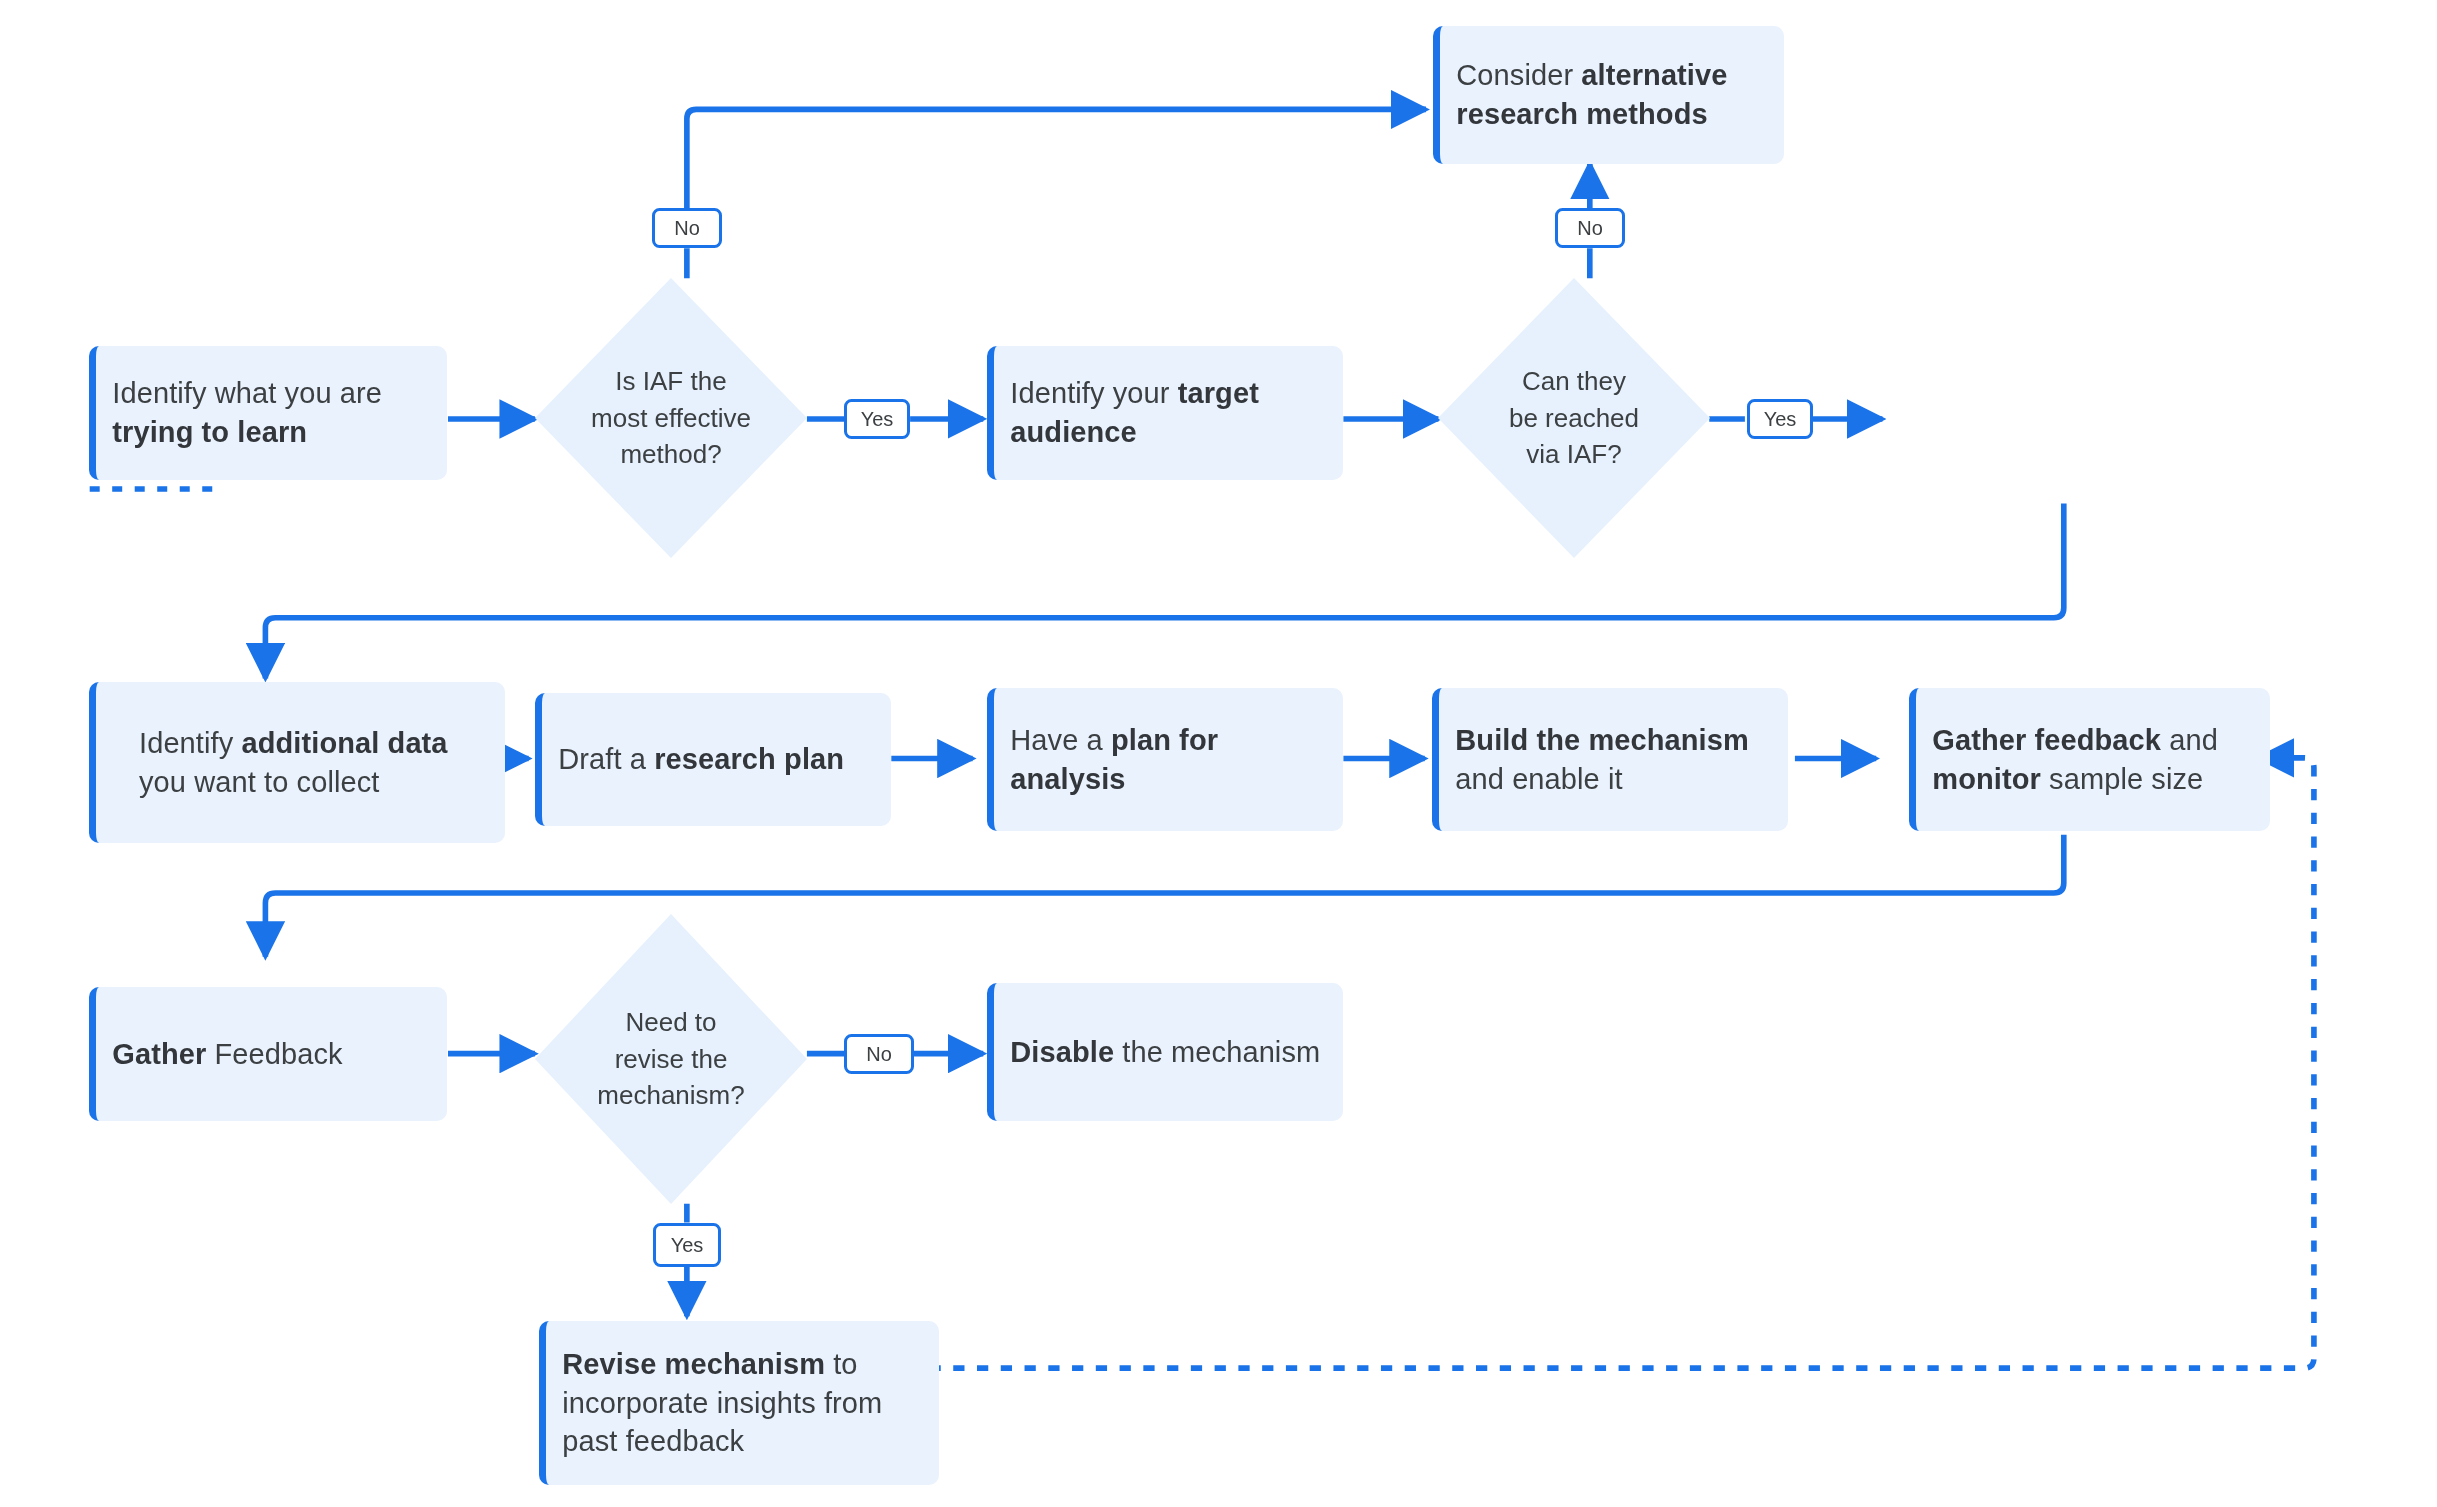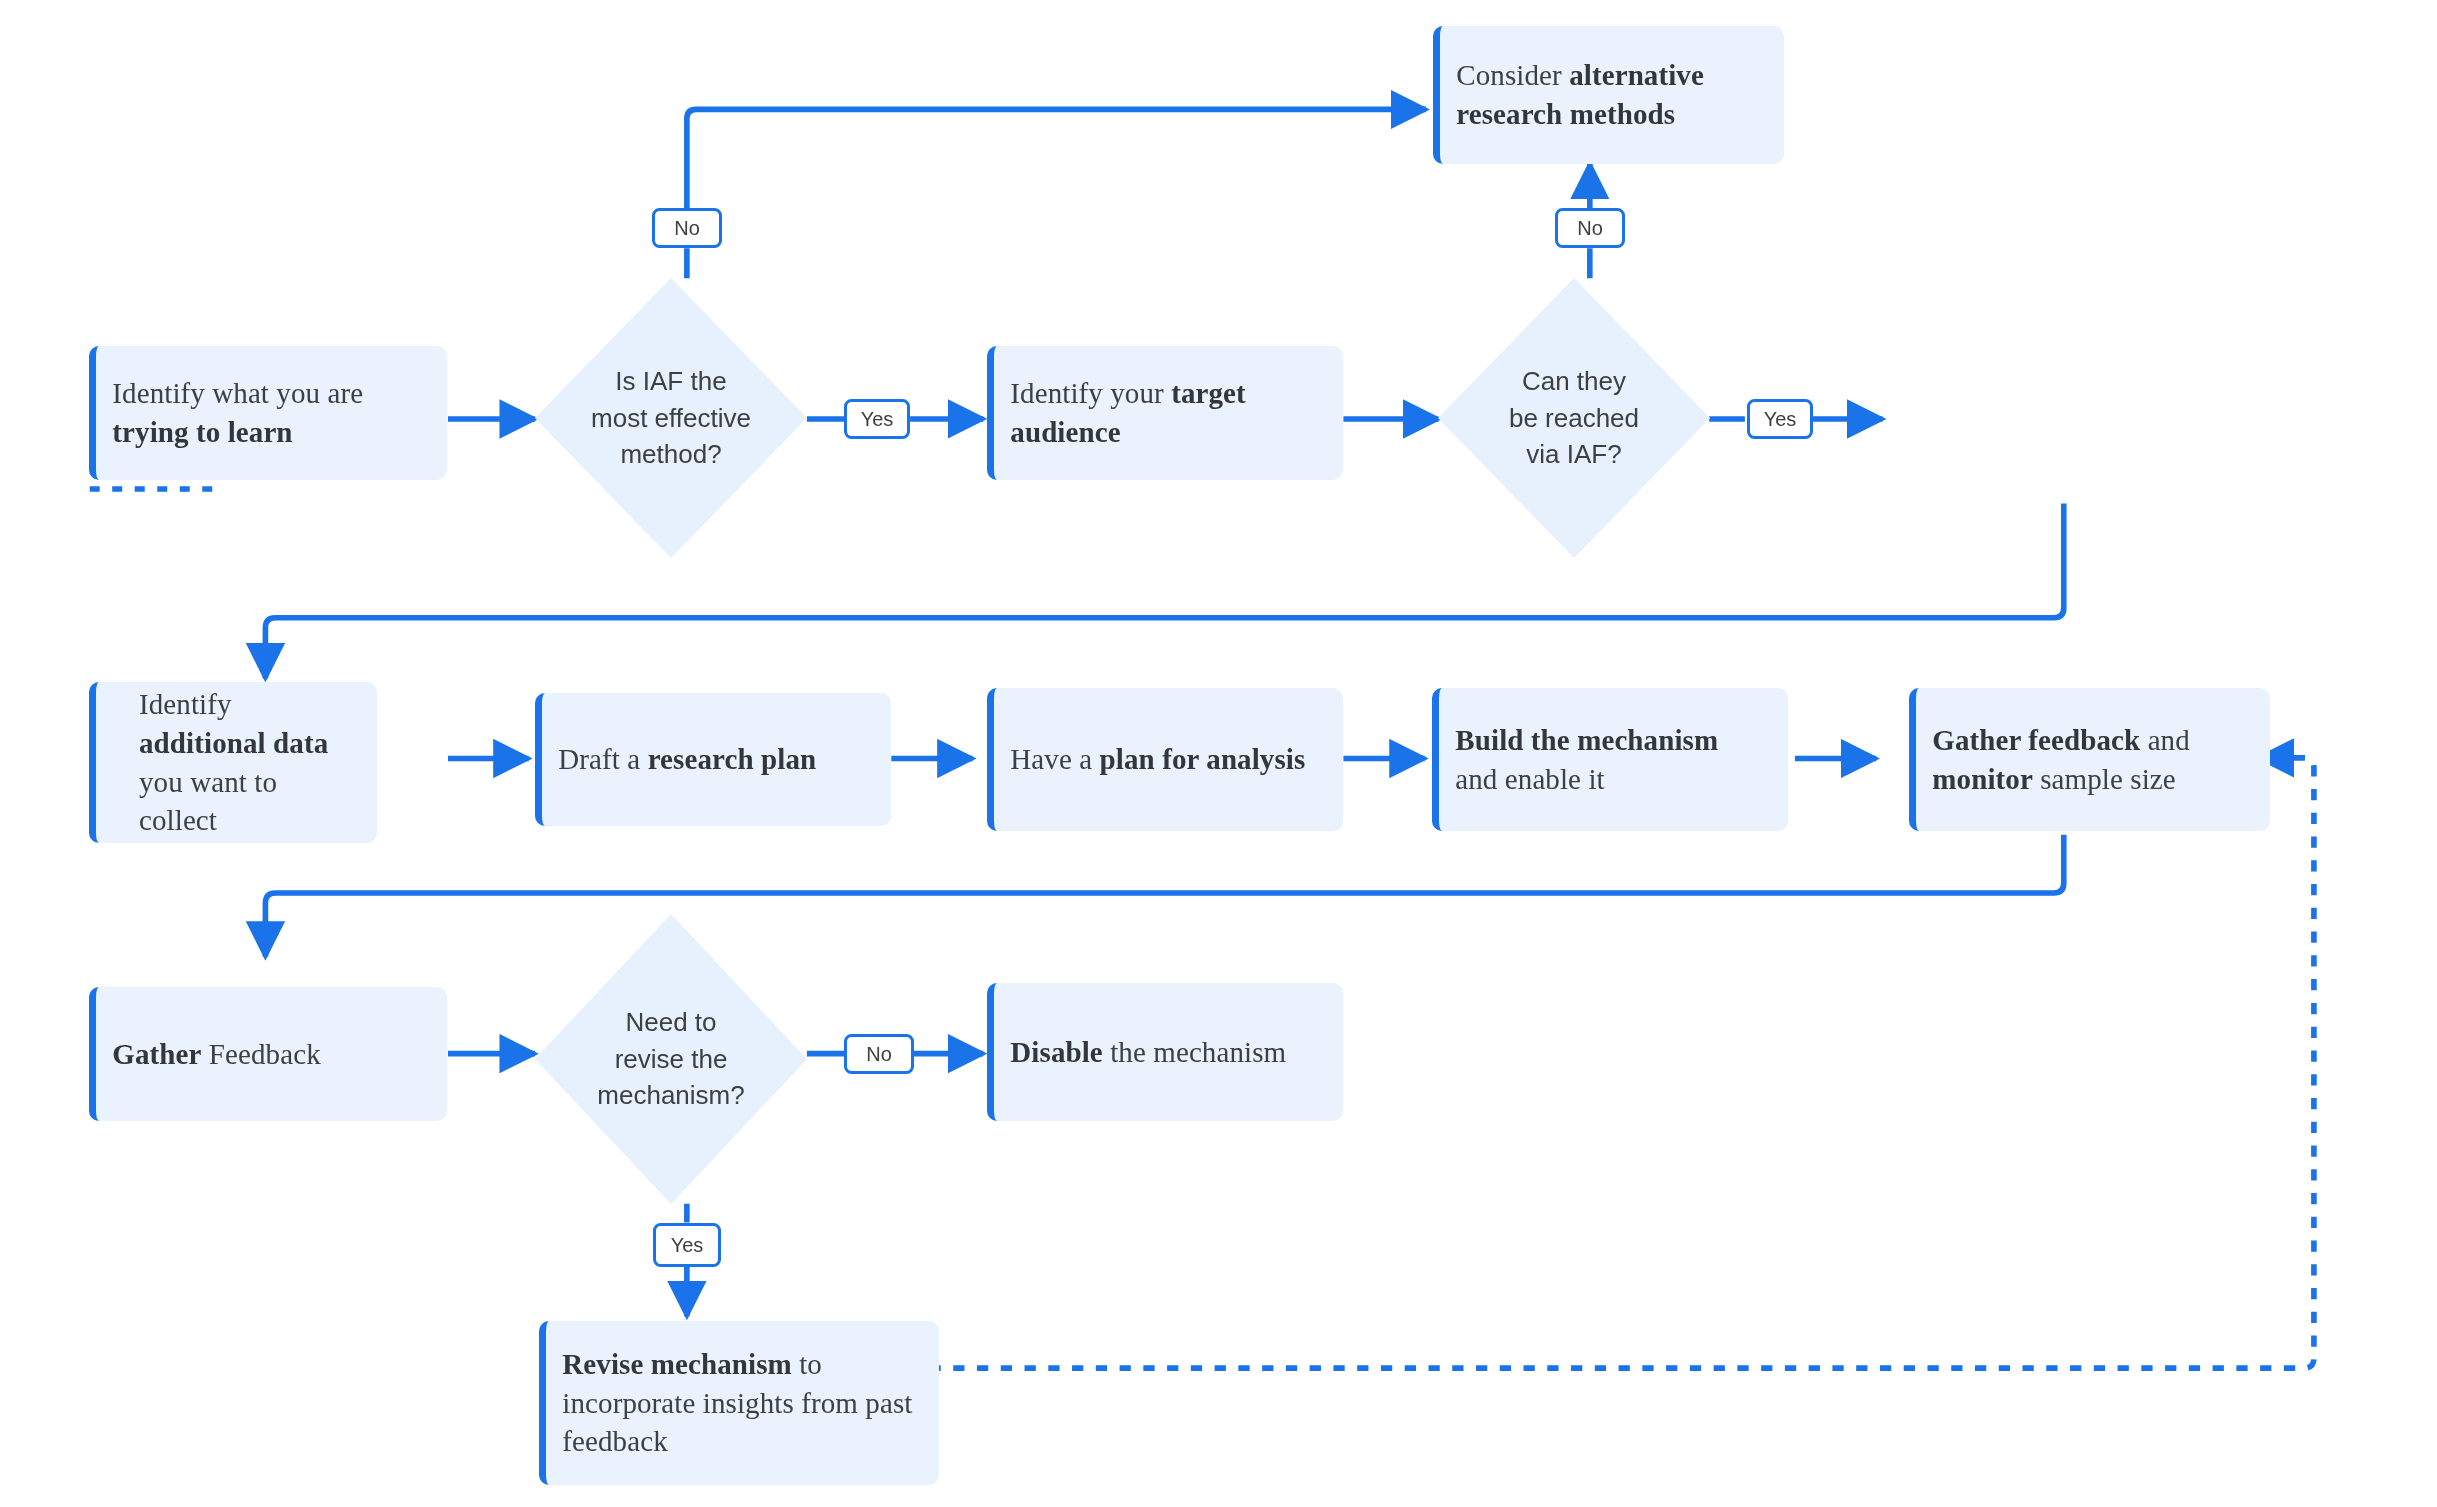--- a/index.html
+++ b/index.html
@@ -35,21 +35,21 @@
     border-left: 7.5px solid #1a73e8;
     display: flex;
     align-items: center;
     padding: 0 21px 0 16.3px;
     color: #3c4043;
     font-size: 29px;
     line-height: 1.33;
     letter-spacing: 0.1px;
     font-weight: 400;
   }
-  .node-box .txt { width: 100%; font-family: Liberation Serif, serif; }
+  .node-box .txt { width: 100%; }
   .node-box b { font-weight: 700; color: #33373b; }
 
   
   .diamond-wrap {
     position: absolute;
   }
   .diamond-shape {
     position: absolute;
     left: 0; top: 0;
     width: 100%; height: 100%;
@@ -182,21 +182,21 @@
 
   <div class="edge-badge" style="left:1555px; top:208px; width:70px; height:40px;">
     <span>No</span>
   </div>
 
   <div class="edge-badge" style="left:1747px; top:399px; width:66px; height:40px;">
     <span>Yes</span>
   </div>
 
 
-  <div class="node-box" style="left:89px; top:682px; width:288px; height:161px;padding-left:43px;">
+  <div class="node-box" style="left:89px; top:682px; width:416px; height:161px;padding-left:43px;">
     <span class="txt">Identify <b>additional data</b> you want to collect</span>
   </div>
 
   <div class="node-box" style="left:535px; top:693px; width:356px; height:133px;">
     <span class="txt">Draft a <b>research plan</b></span>
   </div>
 
   <div class="node-box" style="left:987px; top:688px; width:356px; height:143px;">
     <span class="txt">Have a <b>plan for analysis</b></span>
   </div>

